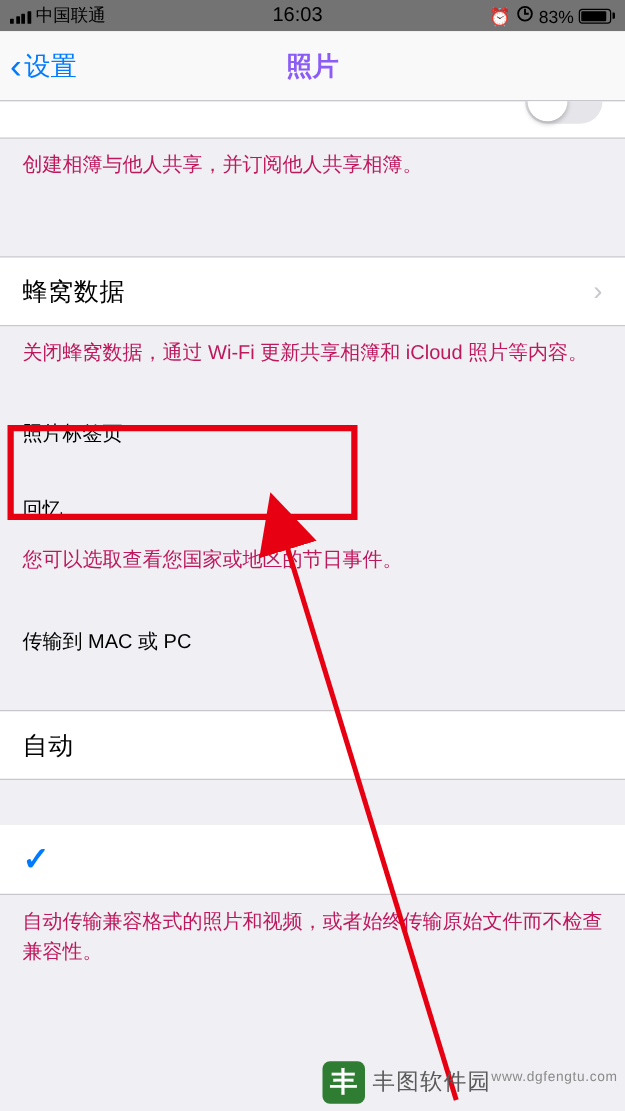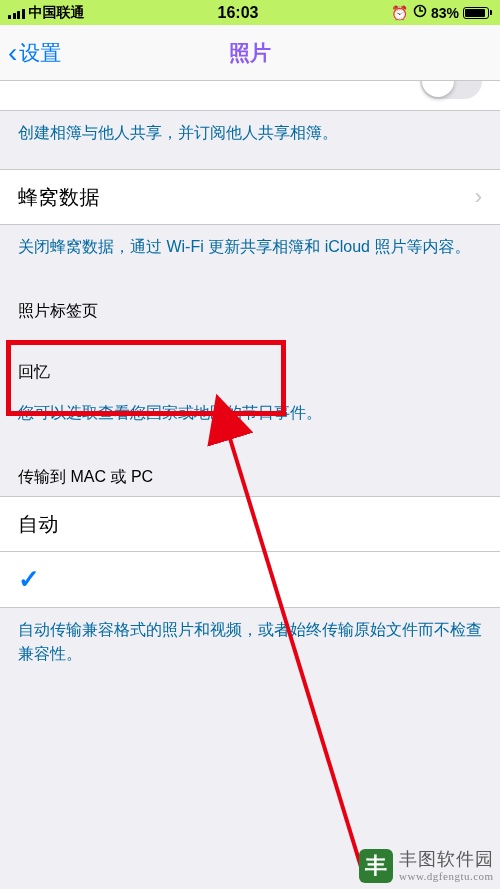--- a/index.html
+++ b/index.html
@@ -6,26 +6,26 @@
     body {
       width: 500px;
       height: 889px;
       font-family: -apple-system, "PingFang SC", "Helvetica Neue", sans-serif;
       background: #efeff4;
       overflow: hidden;
       position: relative;
     }
     .status-bar {
       height: 25px;
-      background: #bef264;
+      background: #737373;
       display: flex;
       align-items: center;
       padding: 0 8px;
       font-size: 14px;
-      font-weight: 700;
+      font-weight: 400;
       color: #000;
     }
     .status-left { display: flex; align-items: center; gap: 4px; }
     .signal-bars { display: flex; align-items: flex-end; gap: 1.5px; height: 12px; }
     .bar { width: 3px; background: #000; border-radius: 0.5px; }
     .b1 { height: 4px; } .b2 { height: 6px; } .b3 { height: 8px; } .b4 { height: 10px; }
     .status-center { flex: 1; text-align: center; font-size: 16px; }
     .status-right { display: flex; align-items: center; gap: 4px; }
     .battery { display: inline-flex; align-items: center; }
     .battery-body { width: 26px; height: 12px; border: 1.5px solid #000; border-radius: 3px; position: relative; }
@@ -45,28 +45,29 @@
     .nav-title { position: absolute; left: 50%; transform: translateX(-50%); font-size: 21px; font-weight: 600; color: #8b5cf6; }
     .content { height: calc(100% - 81px); overflow-y: hidden; }
     .section-cell {
       background: #fff;
       min-height: 56px;
       display: flex;
       align-items: center;
       justify-content: space-between;
       padding: 10px 18px;
       border-bottom: 1px solid #c8c7cc;
+      margin-top: 36px;
     }
     .section-cell.bt { border-top: 1px solid #c8c7cc; }
     .cell-label { font-size: 20px; color: #000; letter-spacing: 0.5px; }
     .chevron-right { color: #c7c7cc; font-size: 22px; }
     .footer-text {
       padding: 10px 18px 24px;
       font-size: 16px;
-      color: #0369a1;
+      color: #be185d;
       line-height: 1.5;
     }
     .header-text {
       padding: 18px 18px 8px;
       font-size: 16px;
       color: #000000;
     }
     .toggle {
       width: 62px; height: 36px; border-radius: 18px; position: relative;
     }
@@ -104,21 +105,21 @@
       bottom: 6px;
       display: flex;
       align-items: center;
       gap: 6px;
     }
     .wm-logo {
       width: 34px; height: 34px; background: #2e7d32;
       border-radius: 6px; display: flex; align-items: center; justify-content: center;
       color: #fff; font-weight: bold; font-size: 22px;
     }
-    .wm-text { display: flex; flex-direction: column; line-height: 1.1; font-family: Liberation Serif, serif; }
+    .wm-text { display: flex; flex-direction: row; line-height: 1.1; }
     .wm-text-main { font-size: 18px; color: #5a5a5a; font-weight: 500; letter-spacing: 1px; }
     .wm-text-sub { font-size: 11px; color: #8a8a8a; letter-spacing: 0.5px; }
   </style>
 </head>
 <body>
 
 <div class="status-bar">
   <div class="status-left">
     <span class="signal-bars">
       <span class="bar b1"></span>

